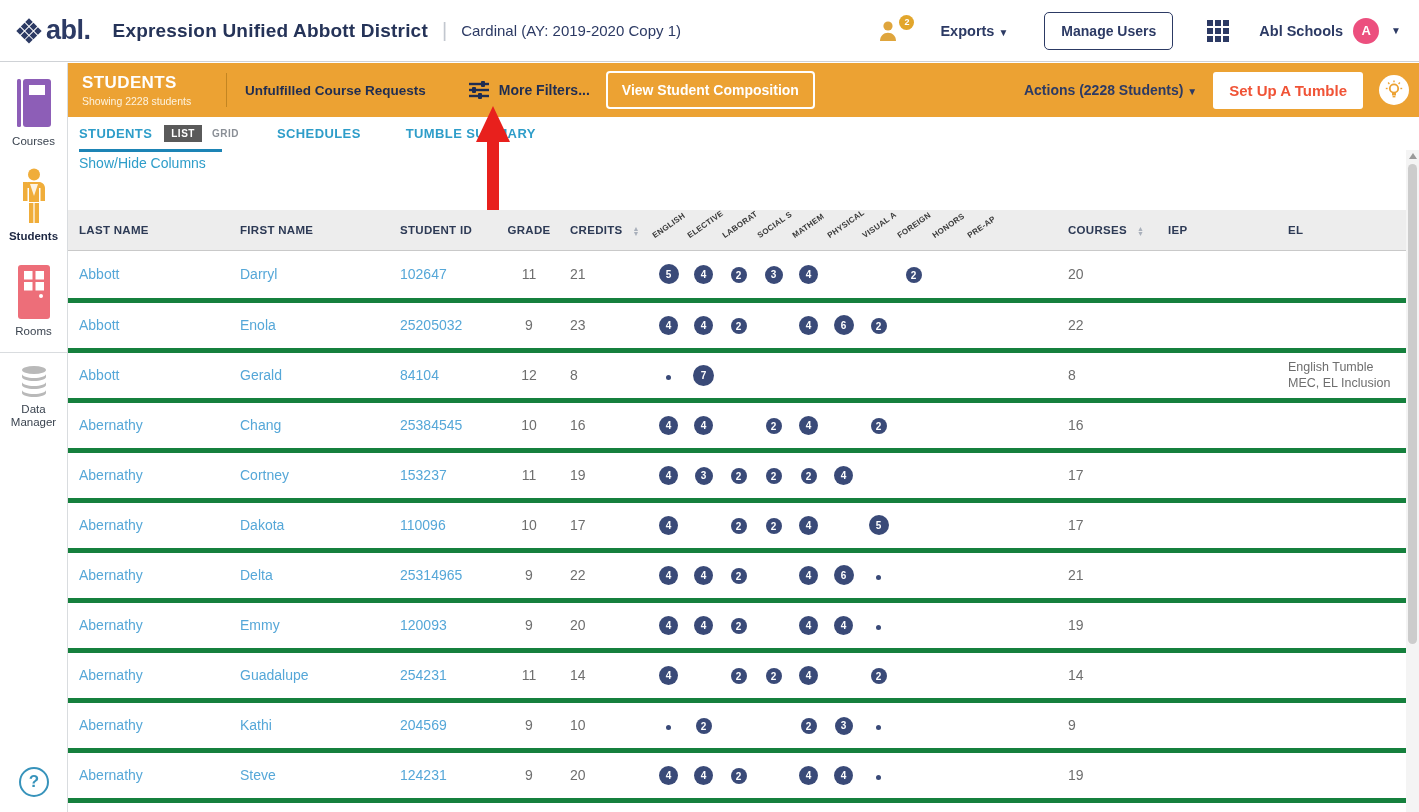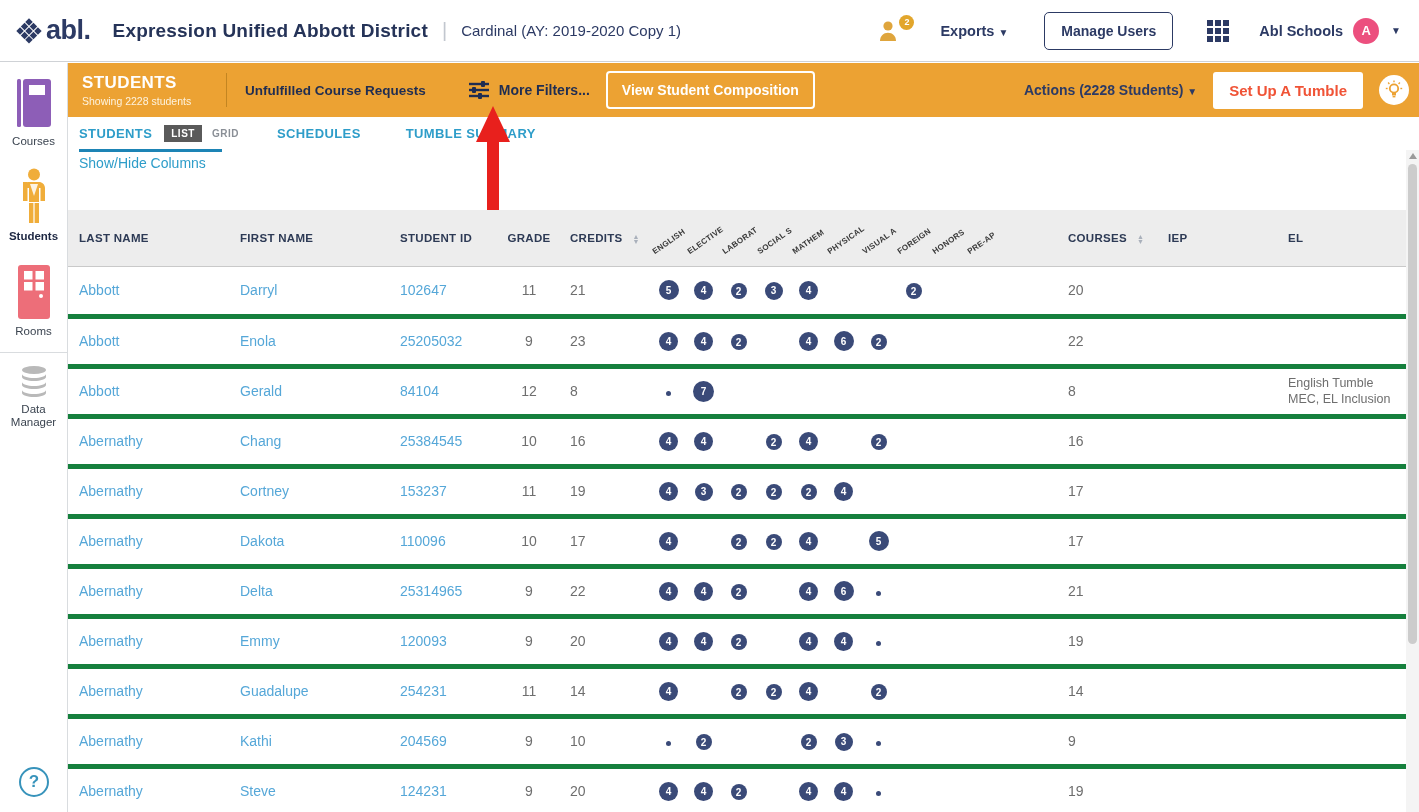--- a/index.html
+++ b/index.html
@@ -72,21 +72,21 @@
   .tab-schedules { margin-right:45px; margin-left:6px; }
   .active-underline { position:absolute; left:11px; top:32px; width:143px; height:3px; background:#1d84b5; }
   .showhide-link { position:absolute; left:79px; top:155px; font-size:14px; color:#2e9dc9; cursor:pointer; z-index:9; }
 
   
   .red-arrow { position:absolute; left:476px; top:106px; z-index:40; }
 
   
   .table-wrap { position:absolute; left:68px; top:210px; width:1338px; z-index:5; }
   table.students { border-collapse:collapse; table-layout:fixed; width:1338px; }
-  thead tr { height:56px; background:#ededed; }
+  thead tr { height:40px; background:#ededed; }
   thead th { border-bottom:1px solid #c9c9c9; vertical-align:middle; }
   th.col-h { text-align:left; padding-left:11px; font-size:11.5px; font-weight:bold; color:#2d3a55; letter-spacing:0.3px; }
   th.grade-h { text-align:center; padding-left:0; }
   .sort-arrows { display:inline-flex; flex-direction:column; margin-left:10px; vertical-align:middle; line-height:5px; }
   .sort-arrows span { font-size:7px; color:#a9b0bb; }
   th.subj-th { position:relative; }
   .subj-rot { position:absolute; left:5px; bottom:10px; transform:rotate(-35deg); transform-origin:left bottom;
     white-space:nowrap; font-size:8px; font-weight:bold; color:#3a3a3a; letter-spacing:0.3px; }
   tbody tr { height:50px; border-bottom:5px solid #15803d; background:#fff; }
   td { vertical-align:middle; }

